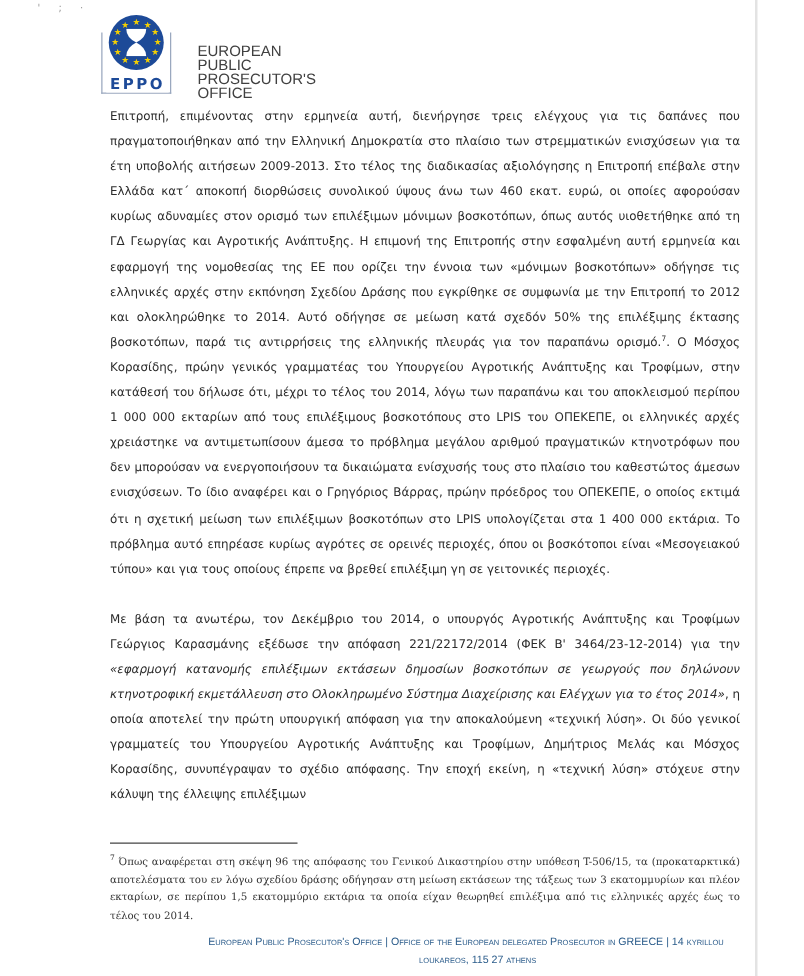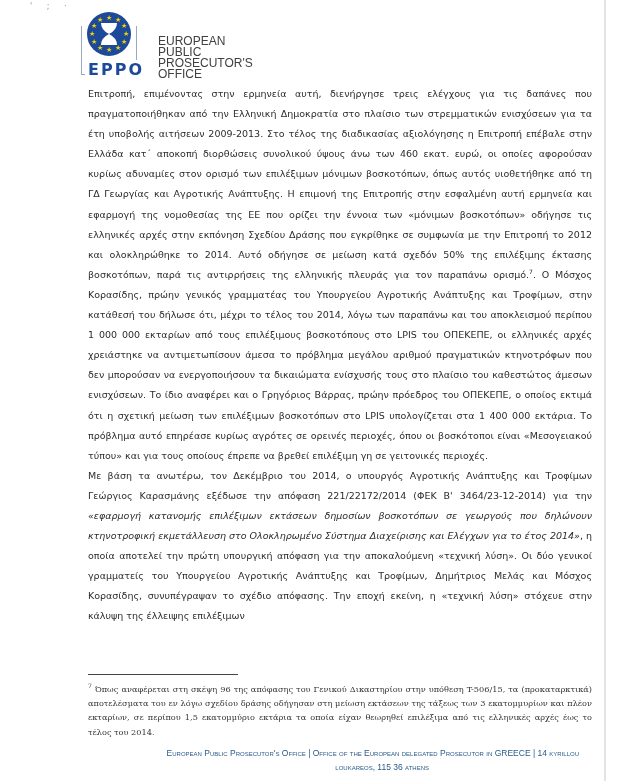--- a/index.html
+++ b/index.html
@@ -7,25 +7,25 @@
     width: 643px; height: 781px; background: #ffffff; position: relative; overflow: hidden;
     font-family: "DejaVu Sans", sans-serif; color: #2a2a2a;
   }
   .scan-specks { position: absolute; left: 30px; top: 2px; font-size: 8px; color: #999; letter-spacing: 6px; }
   .right-edge { position: absolute; left: 604px; top: 0; width: 2px; height: 781px; background: #e3e3e3; }
   .logo { position: absolute; left: 81px; top: 12px; width: 56px; height: 64px; }
   .logo-frame { position: absolute; left: 0; top: 14px; width: 54px; height: 48px; border: 1px solid #9aa8bf; border-top: none; }
   .logo-circle { position: absolute; left: 6px; top: 0; width: 44px; height: 44px; border-radius: 50%; background: #1d4a98; }
   .logo-star { position: absolute; color: #f5d000; font-size: 7px; line-height: 7px; }
   .logo-hourglass { position: absolute; left: 19px; top: 12px; width: 18px; height: 22px; }
-  .logo-text { position: absolute; left: 4px; top: 48px; font-family: "DejaVu Sans", sans-serif; font-weight: bold; font-size: 16px; letter-spacing: 2px; color: #1d4a98; background:#fff; padding: 0 3px; }
+  .logo-text { position: absolute; left: 4px; top: 48px; font-family: "DejaVu Sans", sans-serif; font-weight: bold; font-size: 12px; letter-spacing: 2px; color: #1d4a98; background:#fff; padding: 0 3px; }
   .org-name { position: absolute; left: 158px; top: 36px; font-family: "Liberation Sans", sans-serif; font-size: 12px; line-height: 11px; color: #404040; text-transform: uppercase; }
   .body-text { position: absolute; left: 88px; top: 84px; width: 504px; font-family: "DejaVu Sans", sans-serif; font-size: 9.5px; line-height: 20.1px; text-align: justify; color: #2c2c2c; }
   .body-text p { margin: 0; }
-  .body-text p + p { margin-top: 0; }
+  .body-text p + p { margin-top: 20px; }
   .it { font-style: italic; }
   sup { font-size: 6px; line-height: 0; }
   .footnote-rule { position: absolute; left: 88px; top: 674px; width: 150px; height: 1px; background: #444; }
   .footnote { position: absolute; left: 88px; top: 682px; width: 504px; font-family: "DejaVu Serif", serif; font-size: 8.2px; line-height: 14.2px; text-align: justify; color: #333; }
   .footer { position: absolute; left: 79px; top: 746px; width: 500px; text-align: right; font-family: "Liberation Sans", sans-serif; font-size: 8.5px; line-height: 14px; color: #2a5b8a; font-variant: small-caps; }
   .footer .center { display: block; text-align: right; padding-right: 150px; }
 </style>
 </head>
 <body>
 
@@ -65,14 +65,14 @@
 <div class="body-text">
   <p><span>Επιτροπή, επιμένοντας στην ερμηνεία αυτή, διενήργησε τρεις ελέγχους για τις δαπάνες που πραγματοποιήθηκαν από την Ελληνική Δημοκρατία στο πλαίσιο των στρεμματικών ενισχύσεων για τα έτη υποβολής αιτήσεων 2009-2013. Στο τέλος της διαδικασίας αξιολόγησης η Επιτροπή επέβαλε στην Ελλάδα κατ΄ αποκοπή διορθώσεις συνολικού ύψους άνω των 460 εκατ. ευρώ, οι οποίες αφορούσαν κυρίως αδυναμίες στον ορισμό των επιλέξιμων μόνιμων βοσκοτόπων, όπως αυτός υιοθετήθηκε από τη ΓΔ Γεωργίας και Αγροτικής Ανάπτυξης. Η επιμονή της Επιτροπής στην εσφαλμένη αυτή ερμηνεία και εφαρμογή της νομοθεσίας της ΕΕ που ορίζει την έννοια των «μόνιμων βοσκοτόπων» οδήγησε τις ελληνικές αρχές στην εκπόνηση Σχεδίου Δράσης που εγκρίθηκε σε συμφωνία με την Επιτροπή το 2012 και ολοκληρώθηκε το 2014. Αυτό οδήγησε σε μείωση κατά σχεδόν 50% της επιλέξιμης έκτασης βοσκοτόπων, παρά τις αντιρρήσεις της ελληνικής πλευράς για τον παραπάνω ορισμό.</span><sup>7</sup><span>. Ο Μόσχος Κορασίδης, πρώην γενικός γραμματέας του Υπουργείου Αγροτικής Ανάπτυξης και Τροφίμων, στην κατάθεσή του δήλωσε ότι, μέχρι το τέλος του 2014, λόγω των παραπάνω και του αποκλεισμού περίπου 1 000 000 εκταρίων από τους επιλέξιμους βοσκοτόπους στο LPIS του ΟΠΕΚΕΠΕ, οι ελληνικές αρχές χρειάστηκε να αντιμετωπίσουν άμεσα το πρόβλημα μεγάλου αριθμού πραγματικών κτηνοτρόφων που δεν μπορούσαν να ενεργοποιήσουν τα δικαιώματα ενίσχυσής τους στο πλαίσιο του καθεστώτος άμεσων ενισχύσεων. Το ίδιο αναφέρει και ο Γρηγόριος Βάρρας, πρώην πρόεδρος του ΟΠΕΚΕΠΕ, ο οποίος εκτιμά ότι η σχετική μείωση των επιλέξιμων βοσκοτόπων στο LPIS υπολογίζεται στα 1 400 000 εκτάρια. Το πρόβλημα αυτό επηρέασε κυρίως αγρότες σε ορεινές περιοχές, όπου οι βοσκότοποι είναι «Μεσογειακού τύπου» και για τους οποίους έπρεπε να βρεθεί επιλέξιμη γη σε γειτονικές περιοχές.</span></p>
   <p><span>Με βάση τα ανωτέρω, τον Δεκέμβριο του 2014, ο υπουργός Αγροτικής Ανάπτυξης και Τροφίμων Γεώργιος Καρασμάνης εξέδωσε την απόφαση 221/22172/2014 (ΦΕΚ Β' 3464/23-12-2014) για την </span><span class="it">«εφαρμογή κατανομής επιλέξιμων εκτάσεων δημοσίων βοσκοτόπων σε γεωργούς που δηλώνουν κτηνοτροφική εκμετάλλευση στο Ολοκληρωμένο Σύστημα Διαχείρισης και Ελέγχων για το έτος 2014»</span><span>, η οποία αποτελεί την πρώτη υπουργική απόφαση για την αποκαλούμενη «τεχνική λύση». Οι δύο γενικοί γραμματείς του Υπουργείου Αγροτικής Ανάπτυξης και Τροφίμων, Δημήτριος Μελάς και Μόσχος Κορασίδης, συνυπέγραψαν το σχέδιο απόφασης. Την εποχή εκείνη, η «τεχνική λύση» στόχευε στην κάλυψη της έλλειψης επιλέξιμων</span></p>
 </div>
 
 <div class="footnote-rule"></div>
 <div class="footnote"><sup>7</sup><span> Όπως αναφέρεται στη σκέψη 96 της απόφασης του Γενικού Δικαστηρίου στην υπόθεση T-506/15, τα (προκαταρκτικά) αποτελέσματα του εν λόγω σχεδίου δράσης οδήγησαν στη μείωση εκτάσεων της τάξεως των 3 εκατομμυρίων και πλέον εκταρίων, σε περίπου 1,5 εκατομμύριο εκτάρια τα οποία είχαν θεωρηθεί επιλέξιμα από τις ελληνικές αρχές έως το τέλος του 2014.</span></div>
 
 <div class="footer">
   <div>European Public Prosecutor's Office | Office of the European delegated Prosecutor in GREECE | 14 kyrillou</div>
-  <span class="center">loukareos, 115 36 athens</span>
+  <span class="center">loukareos, 115 27 athens</span>
 </div>
 
 </body></html>

